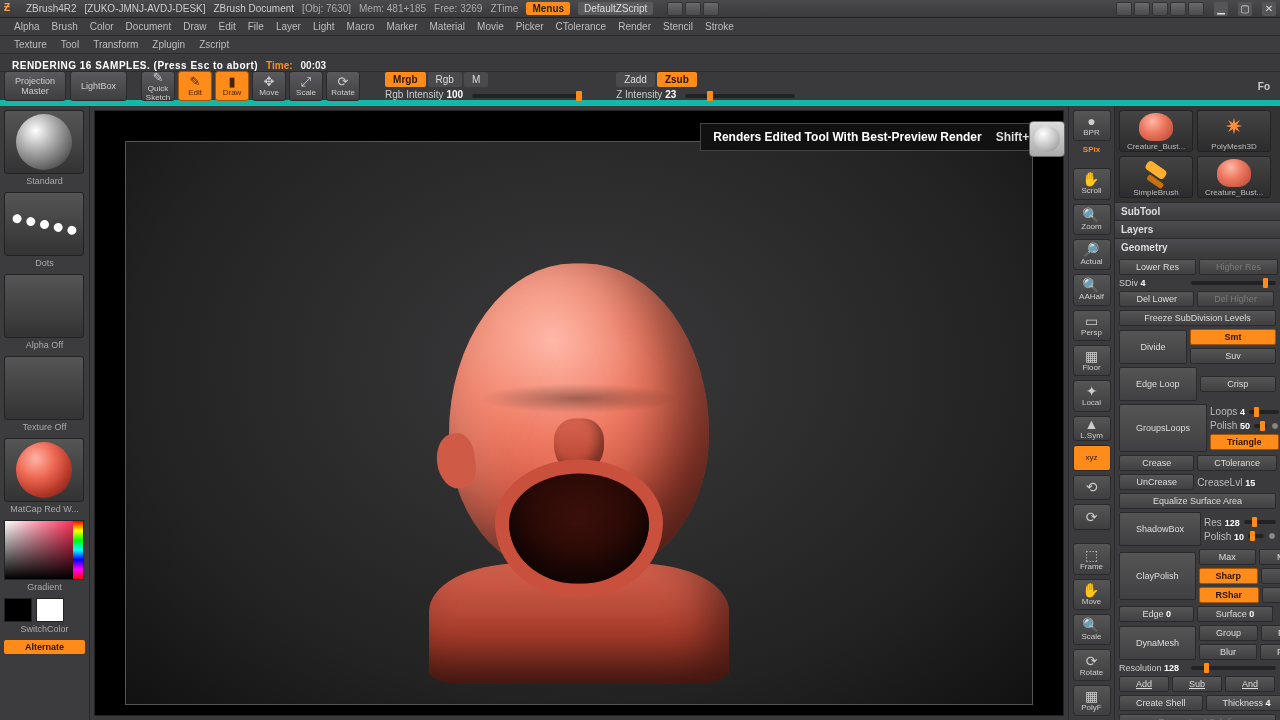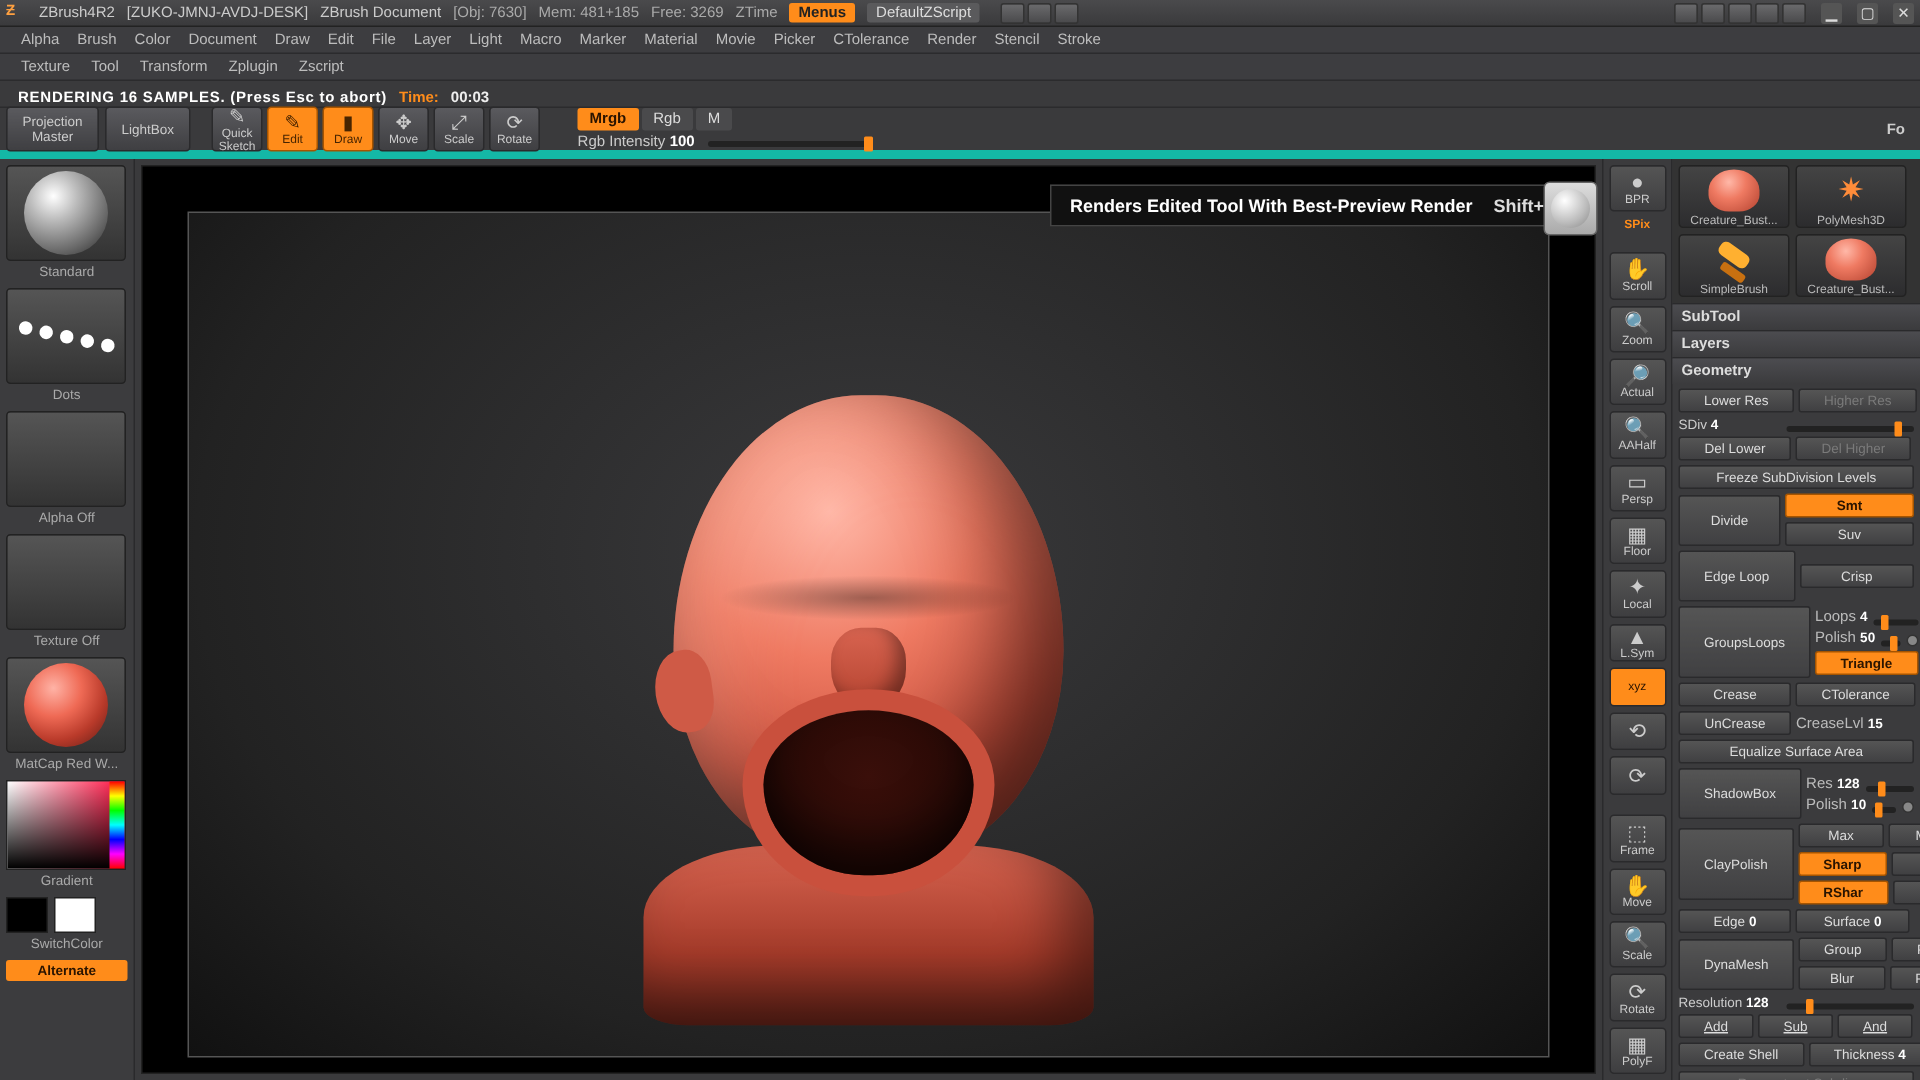--- a/index.html
+++ b/index.html
@@ -103,21 +103,21 @@
 
   .section { border-top:1px solid #2a2a2c;}
   .section-h { background:linear-gradient(#4c4c50,#3b3b3d); padding:3px 6px; color:#ddd; font-size:10px; font-weight:bold;}
   .section-body { padding:3px 4px; display:flex; flex-direction:column; gap:3px;}
   .row { display:flex; gap:3px; align-items:center;}
   .rbtn { flex:1; background:linear-gradient(#555,#404042); border:1px solid #2a2a2c; border-radius:2px; padding:2px 16px; color:#ddd; font-size:9px; text-align:center; white-space:nowrap;}
   .rbtn.faded { color:#7a7a7a;}
   .rbtn.orange { background:#ff8c1a; color:#2a1400; font-weight:bold; border-color:#a55400;}
   .rbtn.half { flex:0 0 48%; }
   .rbtn.third { flex:0 0 31%;text-decoration:underline; }
-  .slider-row { display:flex; align-items:flex-end; gap:4px;}
+  .slider-row { display:flex; align-items:center; gap:4px;}
   .mini-slider { flex:1; height:4px; background:#222; position:relative; border-radius:2px;}
   .mini-slider .k { position:absolute; top:-3px; width:5px; height:10px; background:#ff8c1a; border-radius:1px;}
   .val { color:#fff; font-size:9px; font-weight:bold;}
   .lblw { width:68px; color:#ccc; font-size:9px;}
   .rbtn.wide { flex:0 0 68px; height:34px; display:flex; align-items:center; justify-content:center;}
   .dot-ind { width:8px;height:8px;border-radius:50%;background:#888;border:1px solid #333;}
 
 </style>
 </head>
 <body>
@@ -228,20 +228,33 @@
     </div>
     <div class="row">
       <span class="slider-label">Rgb Intensity</span>
       <span class="slider-val">100</span>
       <div class="slider">
           <div class="knob" style="left:104px;"></div>
         </div>
     </div>
   </div>
 
+  <div class="col" style="margin-left:20px;">
+    <div class="row rgb-seg">
+      <span class="pill">Zadd</span>
+      <span class="pill active">Zsub</span>
+    </div>
+    <div class="row">
+      <span class="slider-label">Z Intensity</span>
+      <span class="slider-val">23</span>
+      <div class="slider">
+          <div class="knob" style="left:22px;"></div>
+        </div>
+    </div>
+  </div>
   <span class="fo">Fo</span>
 </div>
 
 <div class="main">
 
   <div class="left">
     <div class="swatch">
         <div class="sphere"></div>
       </div>
     <div class="swatch-lbl">Standard</div>

